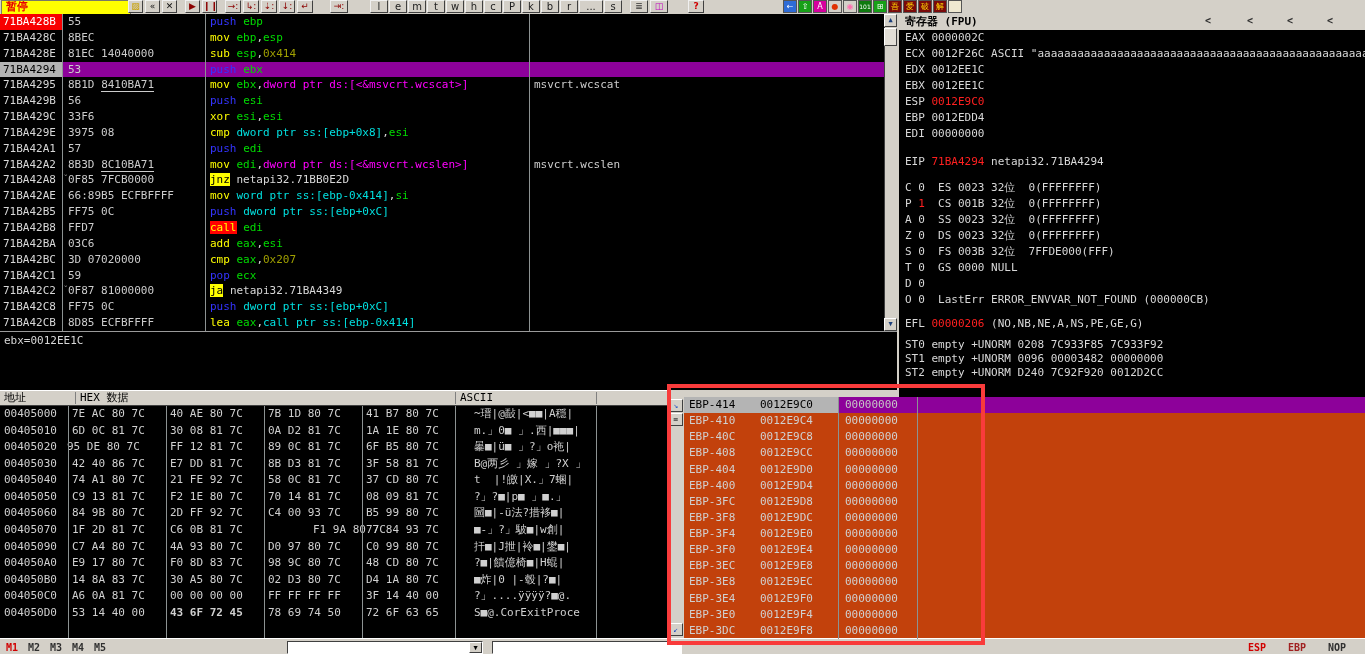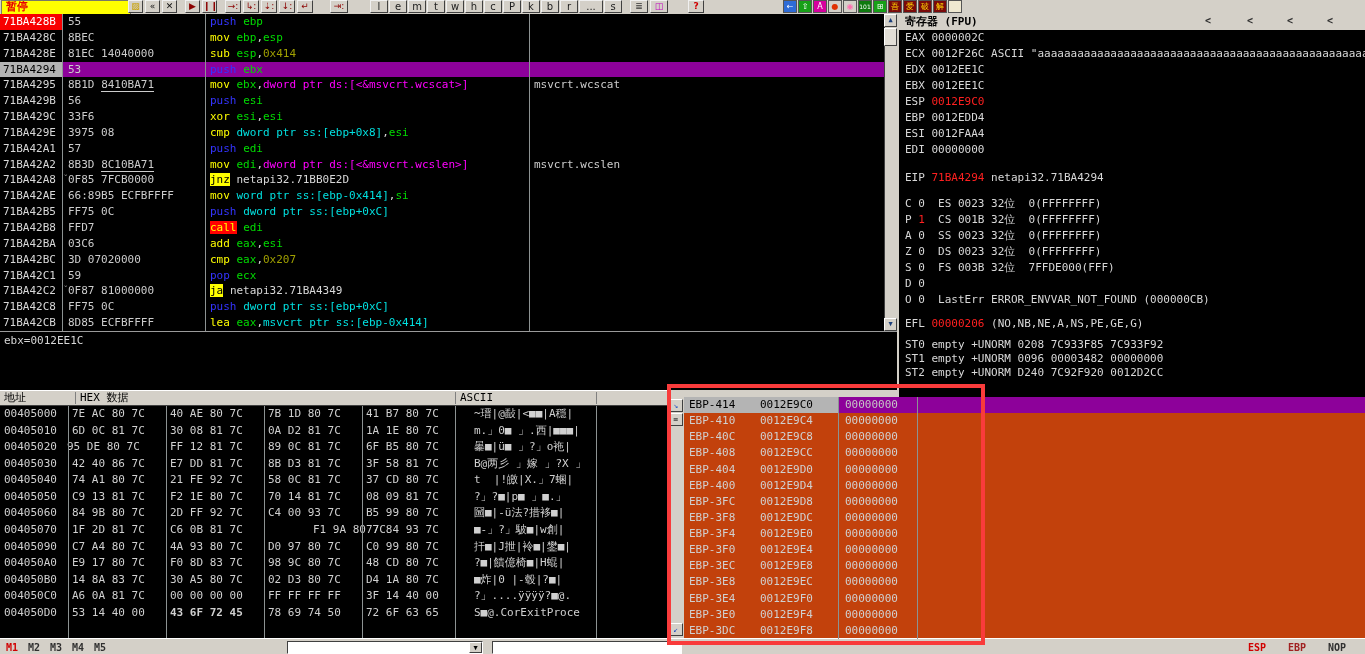--- a/index.html
+++ b/index.html
@@ -156,21 +156,21 @@
         <div class="drow"><span class="daddr">71BA42A2</span><span class="dhex">8B3D <span class="dhexu">8C10BA71</span></span><span class="dops"><span class="sg y">mov</span><span class="sg t"> </span><span class="sg r">edi</span><span class="sg t">,</span><span class="sg m">dword ptr ds:[&lt;&amp;msvcrt.wcslen&gt;]</span></span><span class="dcmt">msvcrt.wcslen</span></div>
         <div class="drow"><span class="daddr">71BA42A8</span><span class="dmark">ˇ</span><span class="dhex">0F85 7FCB0000</span><span class="dops"><span class="sg jy">jnz</span><span class="sg t"> </span><span class="sg w">netapi32.71BB0E2D</span></span></div>
         <div class="drow"><span class="daddr">71BA42AE</span><span class="dhex">66:89B5 ECFBFFFF</span><span class="dops"><span class="sg y">mov</span><span class="sg t"> </span><span class="sg c">word ptr ss:[ebp-0x414]</span><span class="sg t">,</span><span class="sg r">si</span></span></div>
         <div class="drow"><span class="daddr">71BA42B5</span><span class="dhex">FF75 0C</span><span class="dops"><span class="sg b">push</span><span class="sg t"> </span><span class="sg c">dword ptr ss:[ebp+0xC]</span></span></div>
         <div class="drow"><span class="daddr">71BA42B8</span><span class="dhex">FFD7</span><span class="dops"><span class="sg cr">call</span><span class="sg t"> </span><span class="sg r">edi</span></span></div>
         <div class="drow"><span class="daddr">71BA42BA</span><span class="dhex">03C6</span><span class="dops"><span class="sg y">add</span><span class="sg t"> </span><span class="sg r">eax</span><span class="sg t">,</span><span class="sg r">esi</span></span></div>
         <div class="drow"><span class="daddr">71BA42BC</span><span class="dhex">3D 07020000</span><span class="dops"><span class="sg y">cmp</span><span class="sg t"> </span><span class="sg r">eax</span><span class="sg t">,</span><span class="sg n">0x207</span></span></div>
         <div class="drow"><span class="daddr">71BA42C1</span><span class="dhex">59</span><span class="dops"><span class="sg b">pop</span><span class="sg t"> </span><span class="sg r">ecx</span></span></div>
         <div class="drow"><span class="daddr">71BA42C2</span><span class="dmark">ˇ</span><span class="dhex">0F87 81000000</span><span class="dops"><span class="sg jy">ja</span><span class="sg t"> </span><span class="sg w">netapi32.71BA4349</span></span></div>
         <div class="drow"><span class="daddr">71BA42C8</span><span class="dhex">FF75 0C</span><span class="dops"><span class="sg b">push</span><span class="sg t"> </span><span class="sg c">dword ptr ss:[ebp+0xC]</span></span></div>
-        <div class="drow"><span class="daddr">71BA42CB</span><span class="dhex">8D85 ECFBFFFF</span><span class="dops"><span class="sg y">lea</span><span class="sg t"> </span><span class="sg r">eax</span><span class="sg t">,</span><span class="sg c">msvcrt ptr ss:[ebp-0x414]</span></span></div>
+        <div class="drow"><span class="daddr">71BA42CB</span><span class="dhex">8D85 ECFBFFFF</span><span class="dops"><span class="sg y">lea</span><span class="sg t"> </span><span class="sg r">eax</span><span class="sg t">,</span><span class="sg c">call ptr ss:[ebp-0x414]</span></span></div>
       </div>
   </div>
   <div class="vline" style="left:62px;top:14px;height:317px;"></div>
   <div class="vline" style="left:205px;top:14px;height:317px;"></div>
   <div class="vline" style="left:529px;top:14px;height:317px;"></div>
 
   <div id="dscroll" class="abs"></div>
   <div class="sbtn" style="top:14px;">▲</div>
   <div id="dthumb" class="abs"></div>
   <div class="sbtn" style="top:318px;">▼</div>
@@ -183,30 +183,30 @@
   <div class="collapse" style="left:1247px;">&lt;</div>
   <div class="collapse" style="left:1287px;">&lt;</div>
   <div class="collapse" style="left:1327px;">&lt;</div>
   <div id="regs" class="abs">
       <div class="regline" style="height: 16px; line-height: 16px;"><span class="sg w">EAX 0000002C</span></div>
       <div class="regline" style="height: 16px; line-height: 16px;"><span class="sg w">ECX 0012F26C ASCII "aaaaaaaaaaaaaaaaaaaaaaaaaaaaaaaaaaaaaaaaaaaaaaaaaa</span></div>
       <div class="regline" style="height: 16px; line-height: 16px;"><span class="sg w">EDX 0012EE1C</span></div>
       <div class="regline" style="height: 16px; line-height: 16px;"><span class="sg w">EBX 0012EE1C</span></div>
       <div class="regline" style="height: 16px; line-height: 16px;"><span class="sg w">ESP </span><span class="sg hl">0012E9C0</span></div>
       <div class="regline" style="height: 16px; line-height: 16px;"><span class="sg w">EBP 0012EDD4</span></div>
-      <div class="regline" style="height: 16px; line-height: 16px;"><span class="sg w">ESI 0012FAA4</span></div>
       <div class="regline" style="height: 16px; line-height: 16px;"><span class="sg w">EDI 00000000</span></div>
       <div class="regline" style="height: 12px; line-height: 12px;"></div>
       <div class="regline" style="height: 16px; line-height: 16px;"><span class="sg w">EIP </span><span class="sg hl">71BA4294</span><span class="sg w"> netapi32.71BA4294</span></div>
       <div class="regline" style="height: 10px; line-height: 10px;"></div>
       <div class="regline" style="height: 16px; line-height: 16px;"><span class="sg w">C 0  ES 0023 32位  0(FFFFFFFF)</span></div>
       <div class="regline" style="height: 16px; line-height: 16px;"><span class="sg w">P </span><span class="sg hl">1</span><span class="sg w">  CS 001B 32位  0(FFFFFFFF)</span></div>
       <div class="regline" style="height: 16px; line-height: 16px;"><span class="sg w">A 0  SS 0023 32位  0(FFFFFFFF)</span></div>
       <div class="regline" style="height: 16px; line-height: 16px;"><span class="sg w">Z 0  DS 0023 32位  0(FFFFFFFF)</span></div>
       <div class="regline" style="height: 16px; line-height: 16px;"><span class="sg w">S 0  FS 003B 32位  7FFDE000(FFF)</span></div>
+      <div class="regline" style="height: 16px; line-height: 16px;"><span class="sg w">T 0  GS 0000 NULL</span></div>
       <div class="regline" style="height: 16px; line-height: 16px;"><span class="sg w">D 0</span></div>
       <div class="regline" style="height: 16px; line-height: 16px;"><span class="sg w">O 0  LastErr ERROR_ENVVAR_NOT_FOUND (000000CB)</span></div>
       <div class="regline" style="height: 8px; line-height: 8px;"></div>
       <div class="regline" style="height: 16px; line-height: 16px;"><span class="sg w">EFL </span><span class="sg hl">00000206</span><span class="sg w"> (NO,NB,NE,A,NS,PE,GE,G)</span></div>
       <div class="regline" style="height: 6px; line-height: 6px;"></div>
       <div class="regline" style="height: 14px; line-height: 14px;"><span class="sg w">ST0 empty +UNORM 0208 7C933F85 7C933F92</span></div>
       <div class="regline" style="height: 14px; line-height: 14px;"><span class="sg w">ST1 empty +UNORM 0096 00003482 00000000</span></div>
       <div class="regline" style="height: 14px; line-height: 14px;"><span class="sg w">ST2 empty +UNORM D240 7C92F920 0012D2CC</span></div>
     </div>
 

